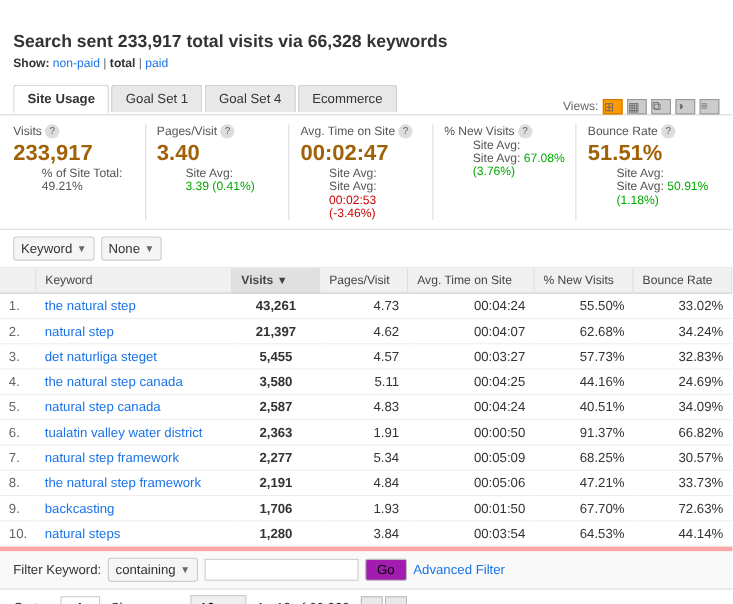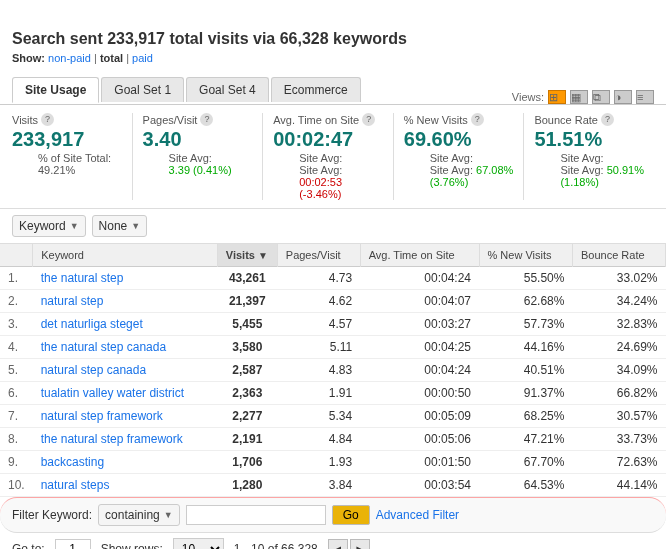--- a/index.html
+++ b/index.html
@@ -16,46 +16,46 @@
     .tab { padding: 5px 12px; font-size: 12px; border: 1px solid #ccc; border-bottom: none; cursor: pointer; background: #e8e8e8; color: #333; border-radius: 3px 3px 0 0; }
     .tab.active { background: #fff; font-weight: bold; color: #333; border-bottom: 1px solid #fff; margin-bottom: -1px; }
     .views-section { display: flex; align-items: center; gap: 4px; font-size: 11px; color: #666; margin-top: 16px; }
     .view-icon { width: 18px; height: 14px; background: #ccc; border: 1px solid #999; cursor: pointer; display: inline-block; }
     .view-icon.active { background: #f90; border-color: #c70; }
 
     .metrics-bar { display: flex; border-bottom: 1px solid #ddd; background: #fff; padding: 8px 12px; gap: 0; }
     .metric { flex: 1; padding: 0 10px 0 0; border-right: 1px solid #ddd; margin-right: 10px; }
     .metric:last-child { border-right: none; margin-right: 0; }
     .metric-label { font-size: 11px; color: #555; display: flex; align-items: center; gap: 3px; }
-    .metric-value { font-size: 20px; font-weight: bold; color: #0f766e; line-height: 1.3; }
+    .metric-value { font-size: 20px; font-weight: bold; color: #a16207; line-height: 1.3; }
     .metric-sub { font-size: 11px; color: #555; margin-left: 26px; }
     .help-icon { display: inline-block; width: 13px; height: 13px; border-radius: 50%; background: #ddd; color: #666; font-size: 9px; text-align: center; line-height: 13px; cursor: pointer; }
 
     .table-controls { display: flex; align-items: center; padding: 6px 12px; gap: 6px; border-bottom: 1px solid #ddd; }
     .dropdown { display: inline-flex; align-items: center; border: 1px solid #ccc; background: #f5f5f5; padding: 3px 6px; border-radius: 3px; cursor: pointer; font-size: 12px; gap: 4px; }
     .dropdown-arrow { font-size: 9px; color: #666; }
 
     table { width: 100%; border-collapse: collapse; font-size: 12px; }
     thead tr { background: #f0f0f0; border-bottom: 1px solid #ccc; }
     thead th { padding: 5px 8px; text-align: left; font-size: 11px; color: #444; font-weight: normal; border-right: 1px solid #ddd; }
     thead th.active { background: #e0e0e0; font-weight: bold; }
     thead th .sort-arrow { font-size: 10px; }
     tbody tr { border-bottom: 1px solid #eee; }
     td { padding: 4px 8px; vertical-align: middle; }
     td.num { font-weight: bold; text-align: center; }
     td.right { text-align: right; }
     td a { color: #1a73e8; text-decoration: none; }
     td.rank { color: #666; width: 22px; }
     .keyword-col { min-width: 160px; }
-    .visits-col { width: 60px; }
-
-    .filter-bar { display: flex; align-items: center; padding: 6px 12px; gap: 6px; background: #f9f9f9; border-top: 1px solid #fca5a5; border-bottom: 1px solid #ddd; border-radius: 17px; }
+    .visits-col { width: 80px; }
+
+    .filter-bar { display: flex; align-items: center; padding: 6px 12px; gap: 6px; background: #f9f9f9; border-top: 4px solid #fca5a5; border-bottom: 1px solid #ddd; }
     .filter-label { font-size: 12px; color: #333; }
     .filter-input { border: 1px solid #ccc; padding: 2px 5px; font-size: 12px; width: 140px; }
-    .go-btn { background: #eab308; border: 1px solid #bbb; padding: 2px 10px; font-size: 12px; cursor: pointer; border-radius: 2px; }
+    .go-btn { background: #a21caf; border: 1px solid #bbb; padding: 2px 10px; font-size: 12px; cursor: pointer; border-radius: 2px; }
     .adv-filter { color: #1a73e8; font-size: 12px; cursor: pointer; text-decoration: none; }
 
     .pagination-bar { display: flex; align-items: center; padding: 5px 12px; gap: 10px; font-size: 12px; color: #333; }
     .page-input { border: 1px solid #ccc; padding: 2px 4px; width: 36px; text-align: center; font-size: 12px; }
     .rows-select { border: 1px solid #ccc; padding: 2px 4px; font-size: 12px; }
     .page-range { color: #333; }
     .page-nav { display: inline-flex; gap: 2px; }
     .page-btn { width: 20px; height: 20px; background: #e8e8e8; border: 1px solid #bbb; display: inline-flex; align-items: center; justify-content: center; cursor: pointer; font-size: 11px; }
   </style>
 </head>
@@ -115,21 +115,20 @@
       </div>
       <div class="metric-value">00:02:47</div>
       <div class="metric-sub">Site Avg:</div>
       <div class="metric-sub">Site Avg: <span style="color:#c00">00:02:53 (-3.46%)</span></div>
     </div>
     <div class="metric">
       <div class="metric-label">
         <span>% New Visits</span>
         <span class="help-icon">?</span>
       </div>
-      <div class="metric-value">69.60%</div>
       <div class="metric-sub">Site Avg:</div>
       <div class="metric-sub">Site Avg: <span style="color:#0a0">67.08% (3.76%)</span></div>
     </div>
     <div class="metric">
       <div class="metric-label">
         <span>Bounce Rate</span>
         <span class="help-icon">?</span>
       </div>
       <div class="metric-value">51.51%</div>
       <div class="metric-sub">Site Avg:</div>

